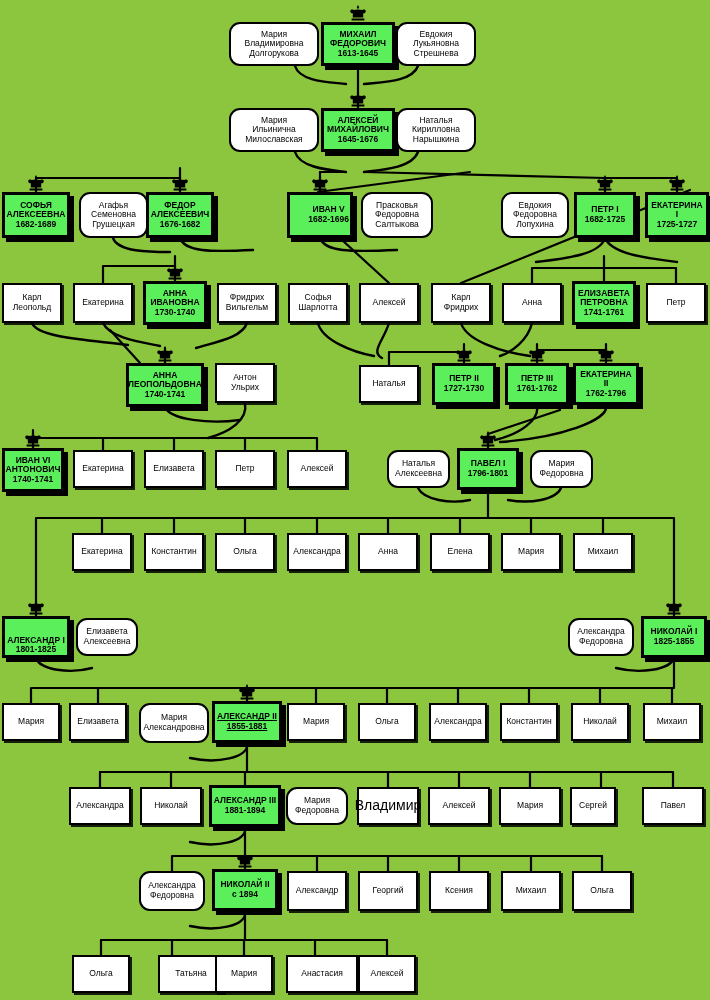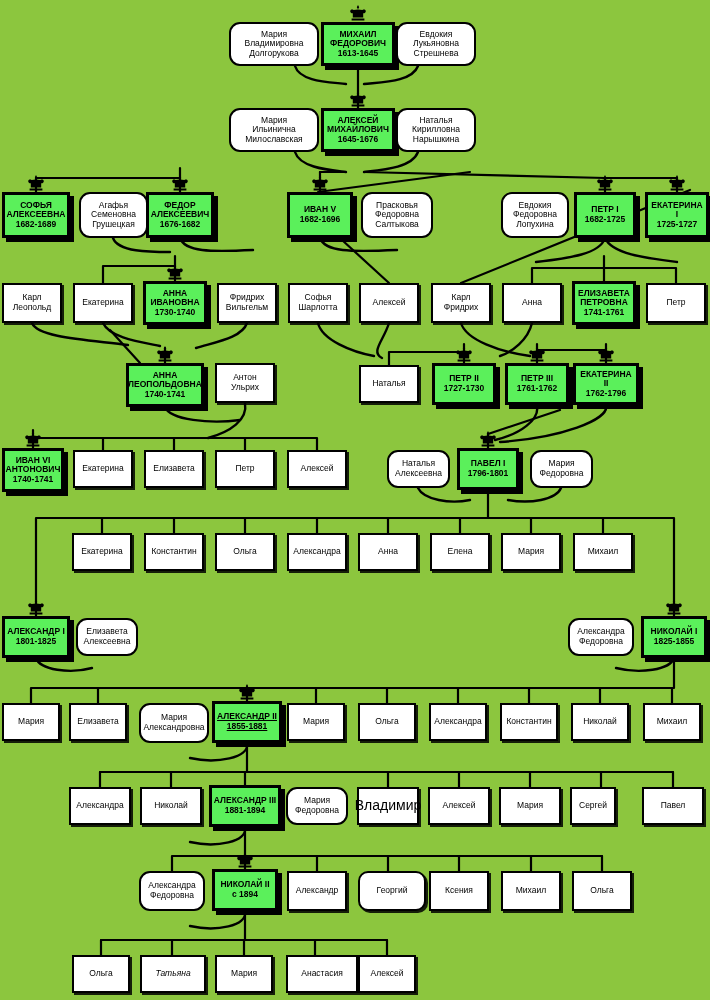--- a/index.html
+++ b/index.html
@@ -204,21 +204,21 @@
 Грушецкая</span>
     </div>
     <div class="node ruler" style="left: 146px; top: 192px; width: 68px; height: 46px; font-size: 8.5px;">
       <span class="lbl">ФЕДОР
 АЛЕКСЕЕВИЧ
 1676-1682</span>
     </div>
     <div class="crown" style="left: 169px; top: 175px;"><svg viewBox="0 0 22 16" width="22" height="16">
         <path d="M11 0 L12.2 2.2 L11 4.2 L9.8 2.2 Z M3.2 6.2 C3.2 4.6 5 4.2 6.6 5 L11 4.6 L15.4 5 C17 4.2 18.8 4.6 18.8 6.2 C18.8 7.6 17.4 8.4 16.2 8.2 L16.2 12.6 L5.8 12.6 L5.8 8.2 C4.6 8.4 3.2 7.6 3.2 6.2 Z M4.6 13.4 L17.4 13.4 L17.4 15.4 L4.6 15.4 Z" fill="#000"></path>
       </svg></div>
-    <div class="node ruler" style="left: 287px; top: 192px; width: 66px; height: 46px; font-size: 8.5px;">
+    <div class="node ruler" style="left: 287px; top: 192px; width: 66px; height: 46px; font-size: 8.5px; justify-content: flex-end;">
       <span class="lbl">ИВАН V
 1682-1696</span>
     </div>
     <div class="crown" style="left: 309px; top: 175px;"><svg viewBox="0 0 22 16" width="22" height="16">
         <path d="M11 0 L12.2 2.2 L11 4.2 L9.8 2.2 Z M3.2 6.2 C3.2 4.6 5 4.2 6.6 5 L11 4.6 L15.4 5 C17 4.2 18.8 4.6 18.8 6.2 C18.8 7.6 17.4 8.4 16.2 8.2 L16.2 12.6 L5.8 12.6 L5.8 8.2 C4.6 8.4 3.2 7.6 3.2 6.2 Z M4.6 13.4 L17.4 13.4 L17.4 15.4 L4.6 15.4 Z" fill="#000"></path>
       </svg></div>
     <div class="node spouse" style="left: 361px; top: 192px; width: 72px; height: 46px; font-size: 8.5px;">
       <span class="lbl">Прасковья
 Федоровна
 Салтыкова</span>
@@ -371,21 +371,21 @@
     </div>
     <div class="node plain" style="left: 430px; top: 533px; width: 60px; height: 38px; font-size: 8.5px;">
       <span class="lbl">Елена</span>
     </div>
     <div class="node plain" style="left: 501px; top: 533px; width: 60px; height: 38px; font-size: 8.5px;">
       <span class="lbl">Мария</span>
     </div>
     <div class="node plain" style="left: 573px; top: 533px; width: 60px; height: 38px; font-size: 8.5px;">
       <span class="lbl">Михаил</span>
     </div>
-    <div class="node ruler" style="left: 2px; top: 616px; width: 68px; height: 42px; font-size: 8.5px;">
+    <div class="node ruler" style="left: 2px; top: 616px; width: 68px; height: 42px; font-size: 8.5px; align-items: flex-end;">
       <span class="lbl">АЛЕКСАНДР I
 1801-1825</span>
     </div>
     <div class="crown" style="left: 25px; top: 599px;"><svg viewBox="0 0 22 16" width="22" height="16">
         <path d="M11 0 L12.2 2.2 L11 4.2 L9.8 2.2 Z M3.2 6.2 C3.2 4.6 5 4.2 6.6 5 L11 4.6 L15.4 5 C17 4.2 18.8 4.6 18.8 6.2 C18.8 7.6 17.4 8.4 16.2 8.2 L16.2 12.6 L5.8 12.6 L5.8 8.2 C4.6 8.4 3.2 7.6 3.2 6.2 Z M4.6 13.4 L17.4 13.4 L17.4 15.4 L4.6 15.4 Z" fill="#000"></path>
       </svg></div>
     <div class="node spouse" style="left: 76px; top: 618px; width: 62px; height: 38px; font-size: 8.5px;">
       <span class="lbl">Елизавета
 Алексеевна</span>
     </div>
@@ -471,36 +471,36 @@
     <div class="node ruler" style="left: 212px; top: 869px; width: 66px; height: 42px; font-size: 8.5px;">
       <span class="lbl">НИКОЛАЙ II
 с 1894</span>
     </div>
     <div class="crown" style="left: 234px; top: 852px;"><svg viewBox="0 0 22 16" width="22" height="16">
         <path d="M11 0 L12.2 2.2 L11 4.2 L9.8 2.2 Z M3.2 6.2 C3.2 4.6 5 4.2 6.6 5 L11 4.6 L15.4 5 C17 4.2 18.8 4.6 18.8 6.2 C18.8 7.6 17.4 8.4 16.2 8.2 L16.2 12.6 L5.8 12.6 L5.8 8.2 C4.6 8.4 3.2 7.6 3.2 6.2 Z M4.6 13.4 L17.4 13.4 L17.4 15.4 L4.6 15.4 Z" fill="#000"></path>
       </svg></div>
     <div class="node plain" style="left: 287px; top: 871px; width: 60px; height: 40px; font-size: 8.5px;">
       <span class="lbl">Александр</span>
     </div>
-    <div class="node plain" style="left: 358px; top: 871px; width: 68px; height: 40px; font-size: 8.5px; border-radius: 10px;">
+    <div class="node plain" style="left: 358px; top: 871px; width: 60px; height: 40px; font-size: 8.5px;">
       <span class="lbl">Георгий</span>
     </div>
     <div class="node plain" style="left: 429px; top: 871px; width: 60px; height: 40px; font-size: 8.5px;">
       <span class="lbl">Ксения</span>
     </div>
     <div class="node plain" style="left: 501px; top: 871px; width: 60px; height: 40px; font-size: 8.5px;">
       <span class="lbl">Михаил</span>
     </div>
     <div class="node plain" style="left: 572px; top: 871px; width: 60px; height: 40px; font-size: 8.5px;">
       <span class="lbl">Ольга</span>
     </div>
     <div class="node plain" style="left: 72px; top: 955px; width: 58px; height: 38px; font-size: 8.5px;">
       <span class="lbl">Ольга</span>
     </div>
-    <div class="node plain" style="left: 140px; top: 955px; width: 66px; height: 38px; font-size: 8.5px; font-style: italic;">
+    <div class="node plain" style="left: 158px; top: 955px; width: 66px; height: 38px; font-size: 8.5px;">
       <span class="lbl">Татьяна</span>
     </div>
     <div class="node plain" style="left: 215px; top: 955px; width: 58px; height: 38px; font-size: 8.5px;">
       <span class="lbl">Мария</span>
     </div>
     <div class="node plain" style="left: 286px; top: 955px; width: 72px; height: 38px; font-size: 8.5px;">
       <span class="lbl">Анастасия</span>
     </div>
     <div class="node plain" style="left: 358px; top: 955px; width: 58px; height: 38px; font-size: 8.5px;">
       <span class="lbl">Алексей</span>

